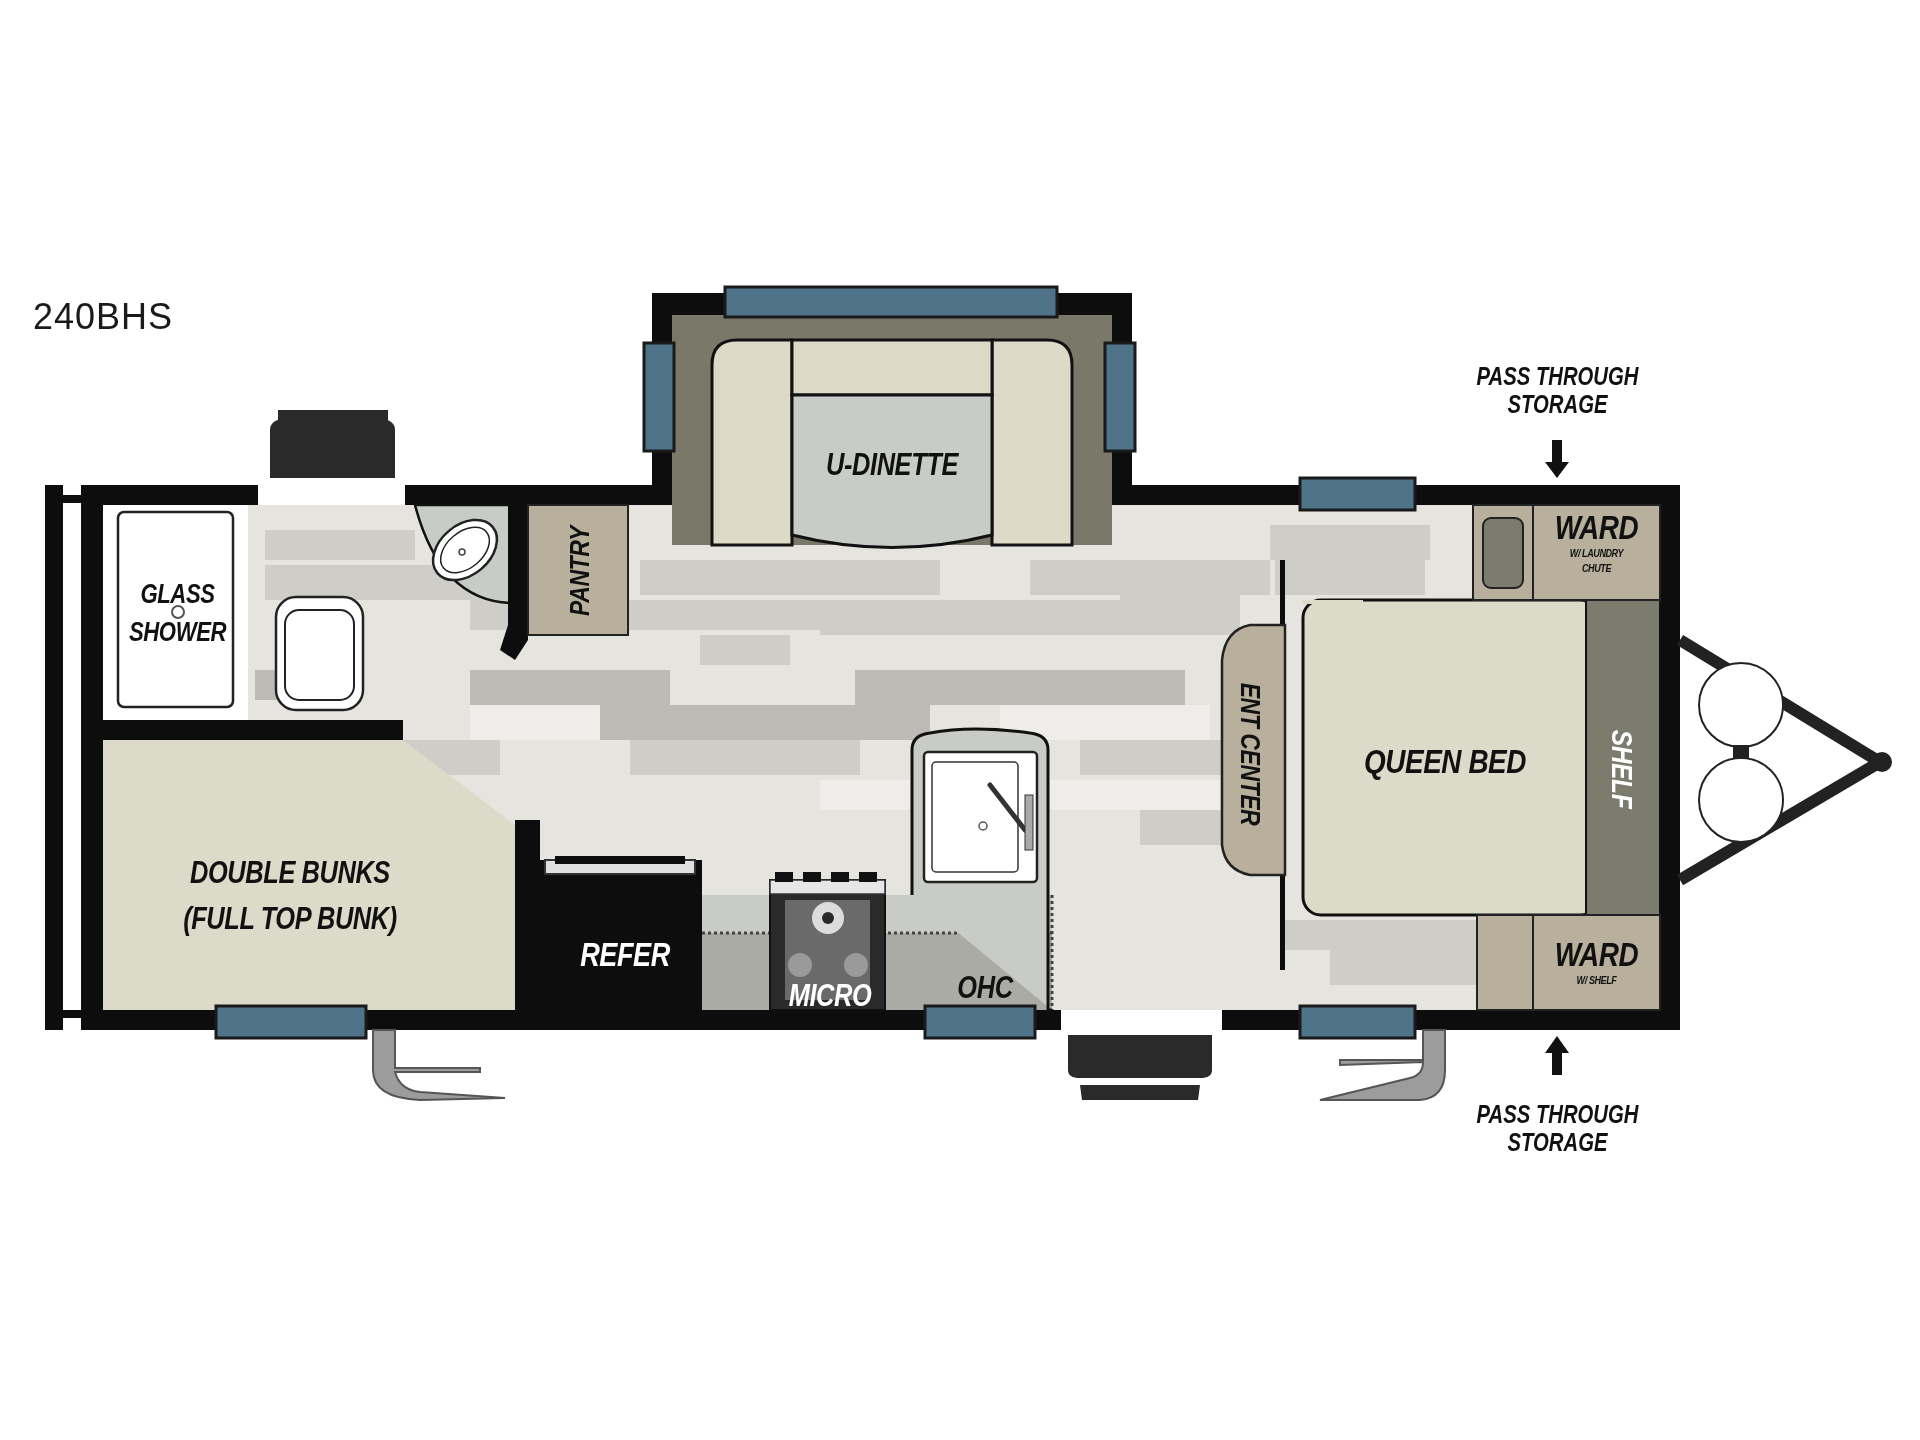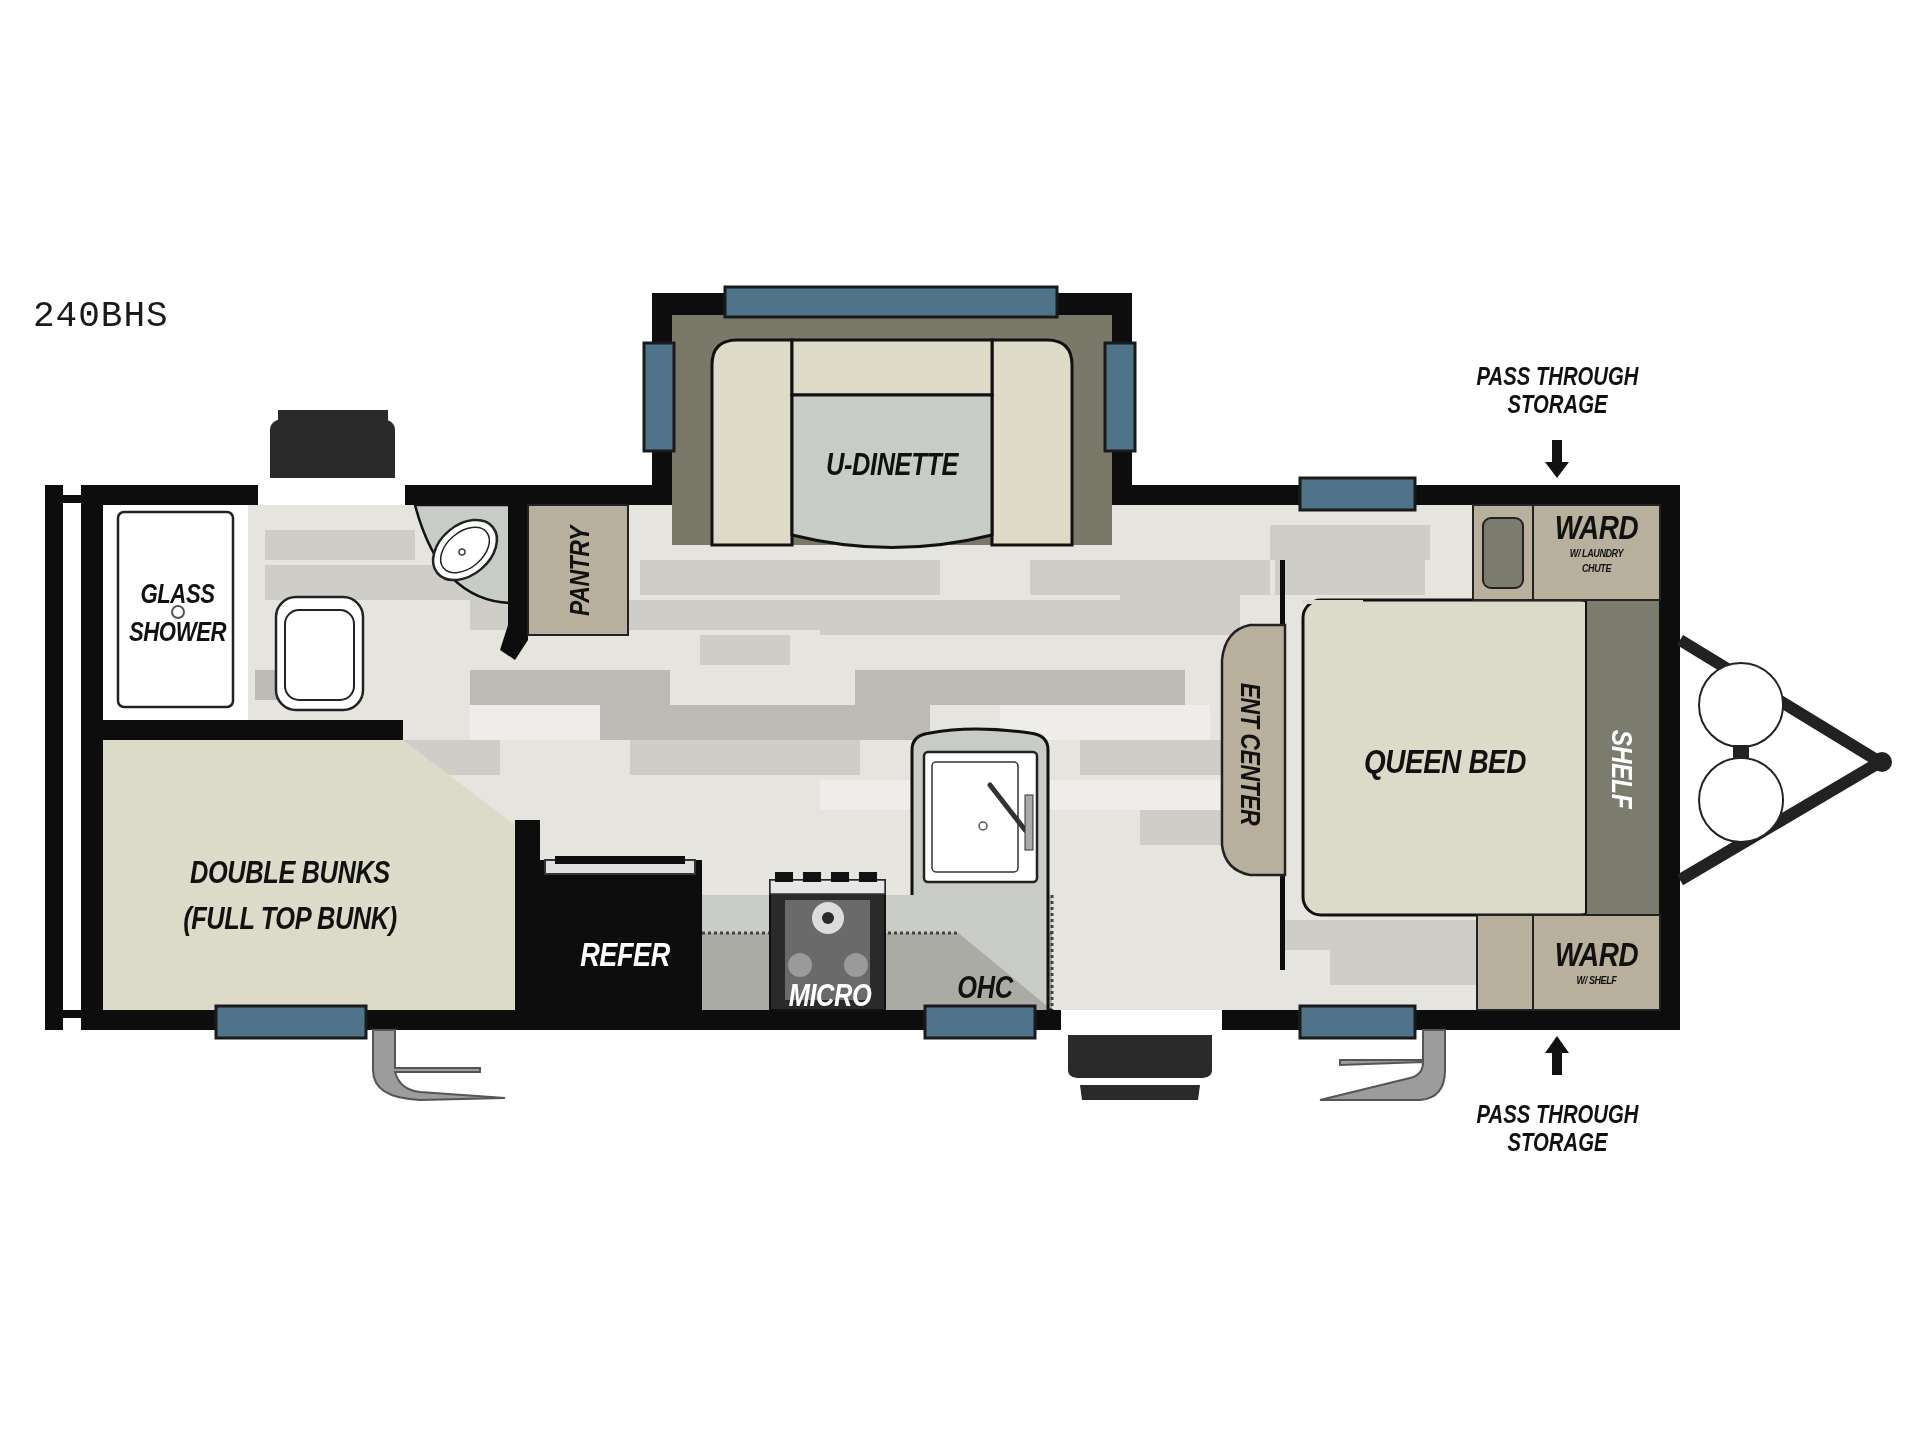--- a/index.html
+++ b/index.html
@@ -1,18 +1,18 @@
 <!DOCTYPE html>
 <html><head>
 <meta charset="utf-8">
 <style>
   html, body { margin: 0; padding: 0; background: #ffffff; }
   body { width: 1920px; height: 1440px; position: relative; overflow: hidden; font-family: "Liberation Sans", sans-serif; }
   .abs { position: absolute; }
-  .model { left: 33px; top: 296px; font-family: Liberation Mono, monospace; font-size: 36px; color: #1a1a1a; letter-spacing: 1px; text-align: center; }
+  .model { left: 33px; top: 296px; font-family: Liberation Sans, sans-serif; font-size: 36px; color: #1a1a1a; letter-spacing: 1px; text-align: center; }
   .lbl { font-family: "Liberation Sans", sans-serif; font-weight: bold; font-style: italic; color: #111; text-align: center; transform: scaleX(0.82); white-space: nowrap; letter-spacing: -0.5px; }
   .lbl.white { color: #fff; }
   .wall { background: #0d0d0d; }
   .ann { font-family: "Liberation Sans", sans-serif; font-weight: bold; font-style: italic; font-size: 26px; line-height: 28px; color: #111; text-align: center; transform: scaleX(0.78); }
   svg { position: absolute; left: 0; top: 0; }
 </style>
 </head>
 <body>
 
 <div class="abs model">240BHS</div>

